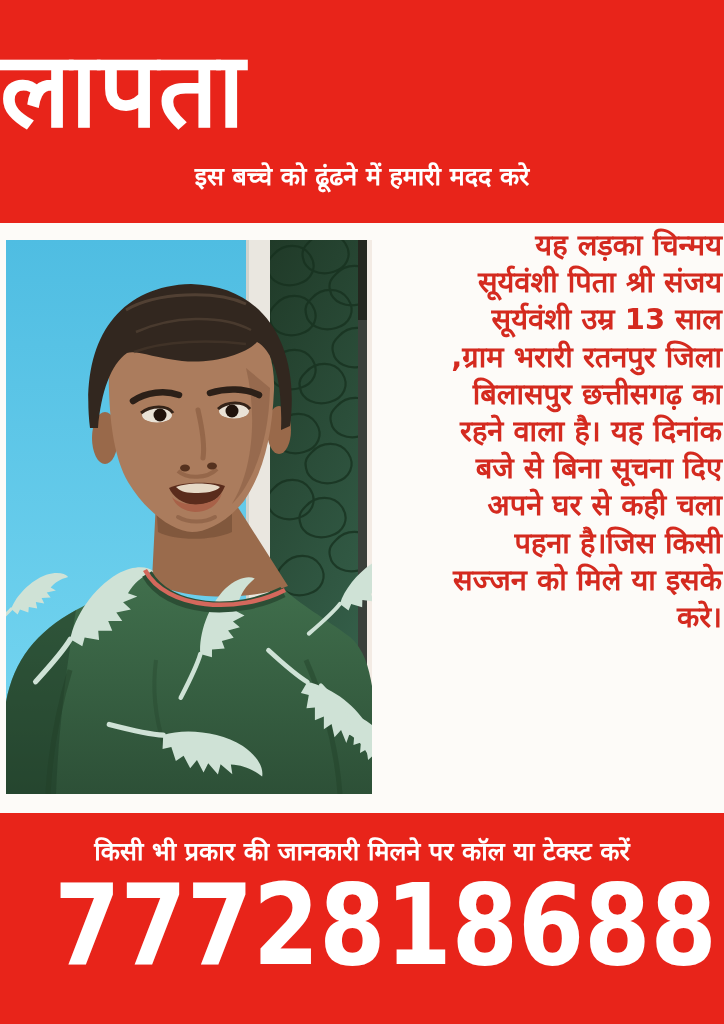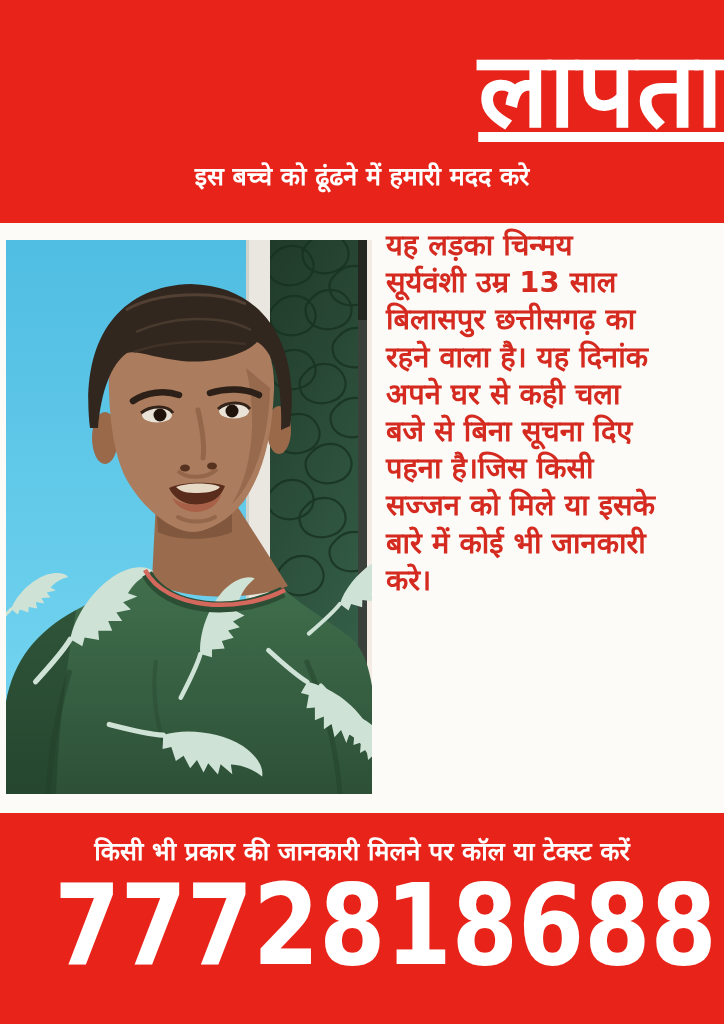--- a/index.html
+++ b/index.html
@@ -5,37 +5,37 @@
   html,body{margin:0;padding:0;background:#777;}
   .poster{
     position:relative;width:724px;height:1024px;margin:0 auto;
     background:#fdfbf8;overflow:hidden;
     font-family:"DejaVu Sans",sans-serif;
   }
   .band{position:absolute;left:0;width:724px;background:#e8241a;}
   .band-top{top:0;height:223px;}
   .band-bottom{top:813px;height:211px;}
   .title{
-    position:absolute;top:26px;left:0;width:724px;text-align:right;
+    position:absolute;top:26px;left:0;width:724px;text-align:left;
     color:#ffffff;font-size:104px;font-weight:800;line-height:128px;
-    letter-spacing:1px;white-space:nowrap;text-decoration:underline;
+    letter-spacing:1px;white-space:nowrap;
   }
   .subtitle{
     position:absolute;top:158px;left:0;width:724px;text-align:center;
     color:#ffffff;font-size:25px;font-weight:700;white-space:nowrap;
   }
   .photo-frame{
     position:absolute;left:6px;top:240px;width:366px;height:554px;
     overflow:hidden;background:#5ec8e8;
   }
   .photo-frame svg{display:block;}
   .details{
     position:absolute;left:386px;top:227px;width:336px;
     color:#d42a1f;font-weight:700;font-size:29px;line-height:37.2px;
-    text-align:left;
+    text-align:right;
   }
   .details .line{white-space:nowrap;}
   .caption{
     position:absolute;top:20px;left:0;width:724px;text-align:center;
     color:#ffffff;font-size:25px;font-weight:700;white-space:nowrap;
   }
   .phone{
     position:absolute;top:52px;left:0;width:724px;text-align:center;
     color:#ffffff;font-size:112px;font-weight:800;line-height:120px;
     transform:scaleX(0.85);transform-origin:50% 50%;
@@ -170,28 +170,29 @@
         </g>
 
         <path d="M141,334 C162,372 230,376 277,352" stroke="#2c4e35" stroke-width="11" fill="none"></path>
         <path d="M139,330 C160,370 232,374 279,350" stroke="#d4685c" stroke-width="4.5" fill="none"></path>
       </g>
     </svg>
   </div>
 
   <div class="details">
     <div class="line">यह लड़का चिन्मय</div>
+    <div class="line">सूर्यवंशी पिता श्री संजय</div>
     <div class="line">सूर्यवंशी उम्र 13 साल</div>
+    <div class="line">,ग्राम भरारी रतनपुर जिला</div>
     <div class="line">बिलासपुर छत्तीसगढ़ का</div>
     <div class="line">रहने वाला है। यह दिनांक</div>
+    <div class="line">बजे से बिना सूचना दिए</div>
     <div class="line">अपने घर से कही चला</div>
-    <div class="line">बजे से बिना सूचना दिए</div>
     <div class="line">पहना है।जिस किसी</div>
     <div class="line">सज्जन को मिले या इसके</div>
-    <div class="line">बारे में कोई भी जानकारी</div>
     <div class="line">करे।</div>
   </div>
 
   <div class="band band-bottom">
     <div class="caption">किसी भी प्रकार की जानकारी मिलने पर कॉल या टेक्स्ट करें</div>
     <div class="phone">7772818688</div>
   </div>
 
 </div>
 

